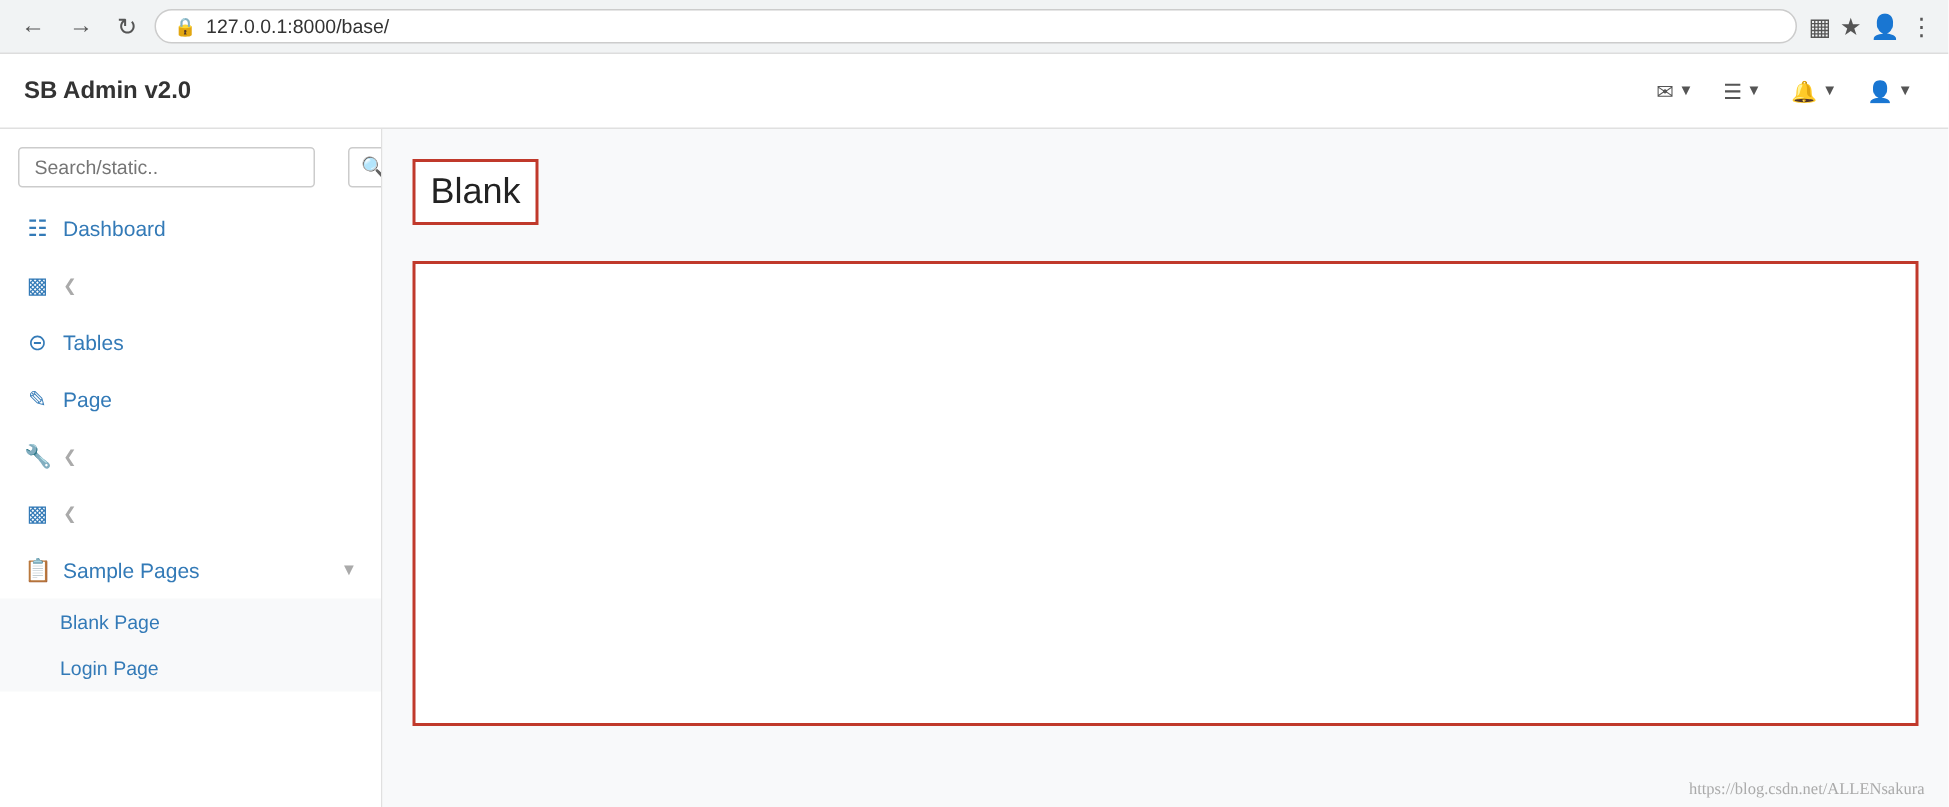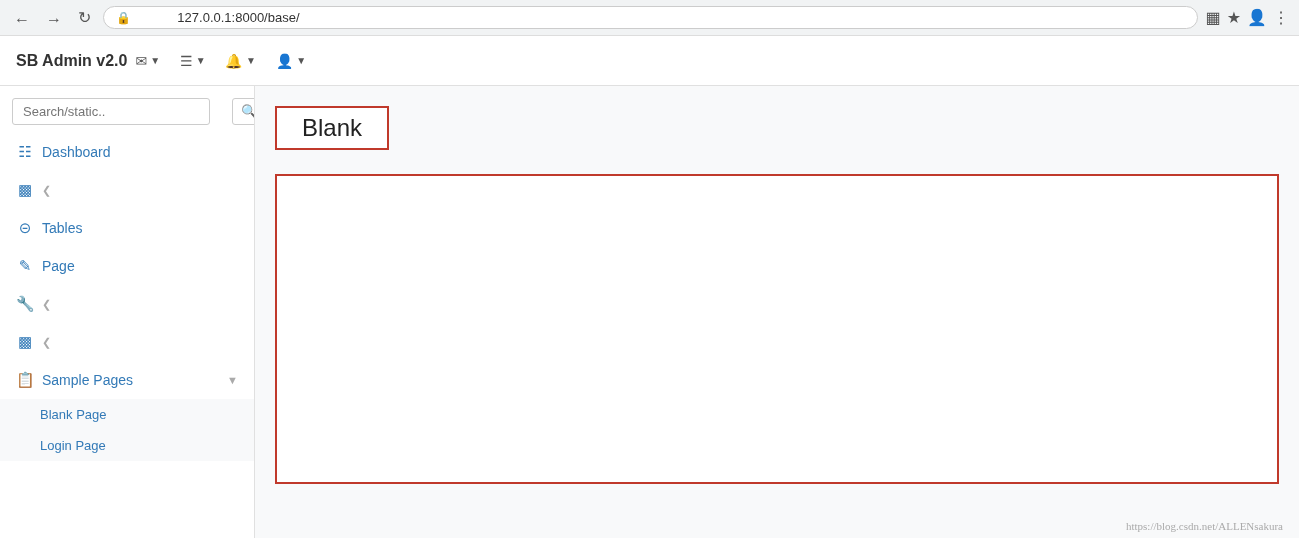--- a/index.html
+++ b/index.html
@@ -6,27 +6,27 @@
     body { font-family: "Segoe UI", Arial, sans-serif; font-size: 14px; background: #fff; }
 
     
     .browser-bar {
       display: flex; align-items: center; background: #f1f3f4; border-bottom: 1px solid #ddd;
       padding: 6px 10px; gap: 8px; height: 36px;
     }
     .browser-nav-btn { background: none; border: none; cursor: pointer; color: #555; font-size: 16px; padding: 2px 4px; }
     .address-bar { flex: 1; display: flex; align-items: center; background: #fff; border: 1px solid #ccc; border-radius: 20px; padding: 3px 12px; gap: 6px; }
     .address-bar .lock-icon { color: #555; font-size: 12px; }
-    .address-bar .url-text { font-size: 13px; color: #333; margin-left: 40px; }
+    .address-bar .url-text { font-size: 13px; color: #333; }
     .browser-icons { display: flex; gap: 6px; align-items: center; color: #555; }
     .browser-icon-btn { background: none; border: none; cursor: pointer; color: #555; font-size: 16px; }
 
     
     .app-header {
-      display: flex; align-items: center; justify-content: flex-start;
+      display: flex; align-items: center; justify-content: space-between;
       background: #fff; border-bottom: 1px solid #e0e0e0; padding: 0 16px; height: 50px;
     }
     .app-title { font-size: 16px; font-weight: 600; color: #333; }
     .header-icons { display: flex; gap: 4px; align-items: center; }
     .header-icon-btn {
       display: flex; align-items: center; gap: 3px; background: none; border: none;
       cursor: pointer; color: #555; padding: 6px 8px; font-size: 14px; border-radius: 3px;
     }
     .header-icon-btn .chevron { font-size: 10px; }
 
@@ -54,21 +54,21 @@
     .nav-item .chevron { font-size: 11px; color: #aaa; }
     .nav-subitem {
       display: flex; align-items: center; padding: 8px 16px 8px 40px; cursor: pointer; color: #337ab7;
       background: #f8f9fa; border: none; width: 100%; text-align: center; font-size: 13px;
     }
     .nav-subitem.active { font-weight: 500; }
 
     
     .main-content { flex: 1; background: #f8f9fa; padding: 20px; overflow-y: auto; position: relative; }
     .page-title-box {
-      display: inline-block; border: 2px solid #c0392b; padding: 6px 25px; margin-bottom: 24px; background: #fff; text-align: right;
+      display: inline-block; border: 2px solid #c0392b; padding: 6px 10px; margin-bottom: 24px; background: #fff; text-align: right;
     }
     .page-title { font-size: 24px; font-weight: 400; color: #222; }
     .content-area {
       border: 2px solid #c0392b; background: #fff; min-height: 310px; width: 100%;
     }
     .watermark {
       position: absolute; bottom: 6px; right: 16px; font-size: 11px; color: #aaa; font-family: Liberation Serif, serif;
     }
   </style>
 </head>

